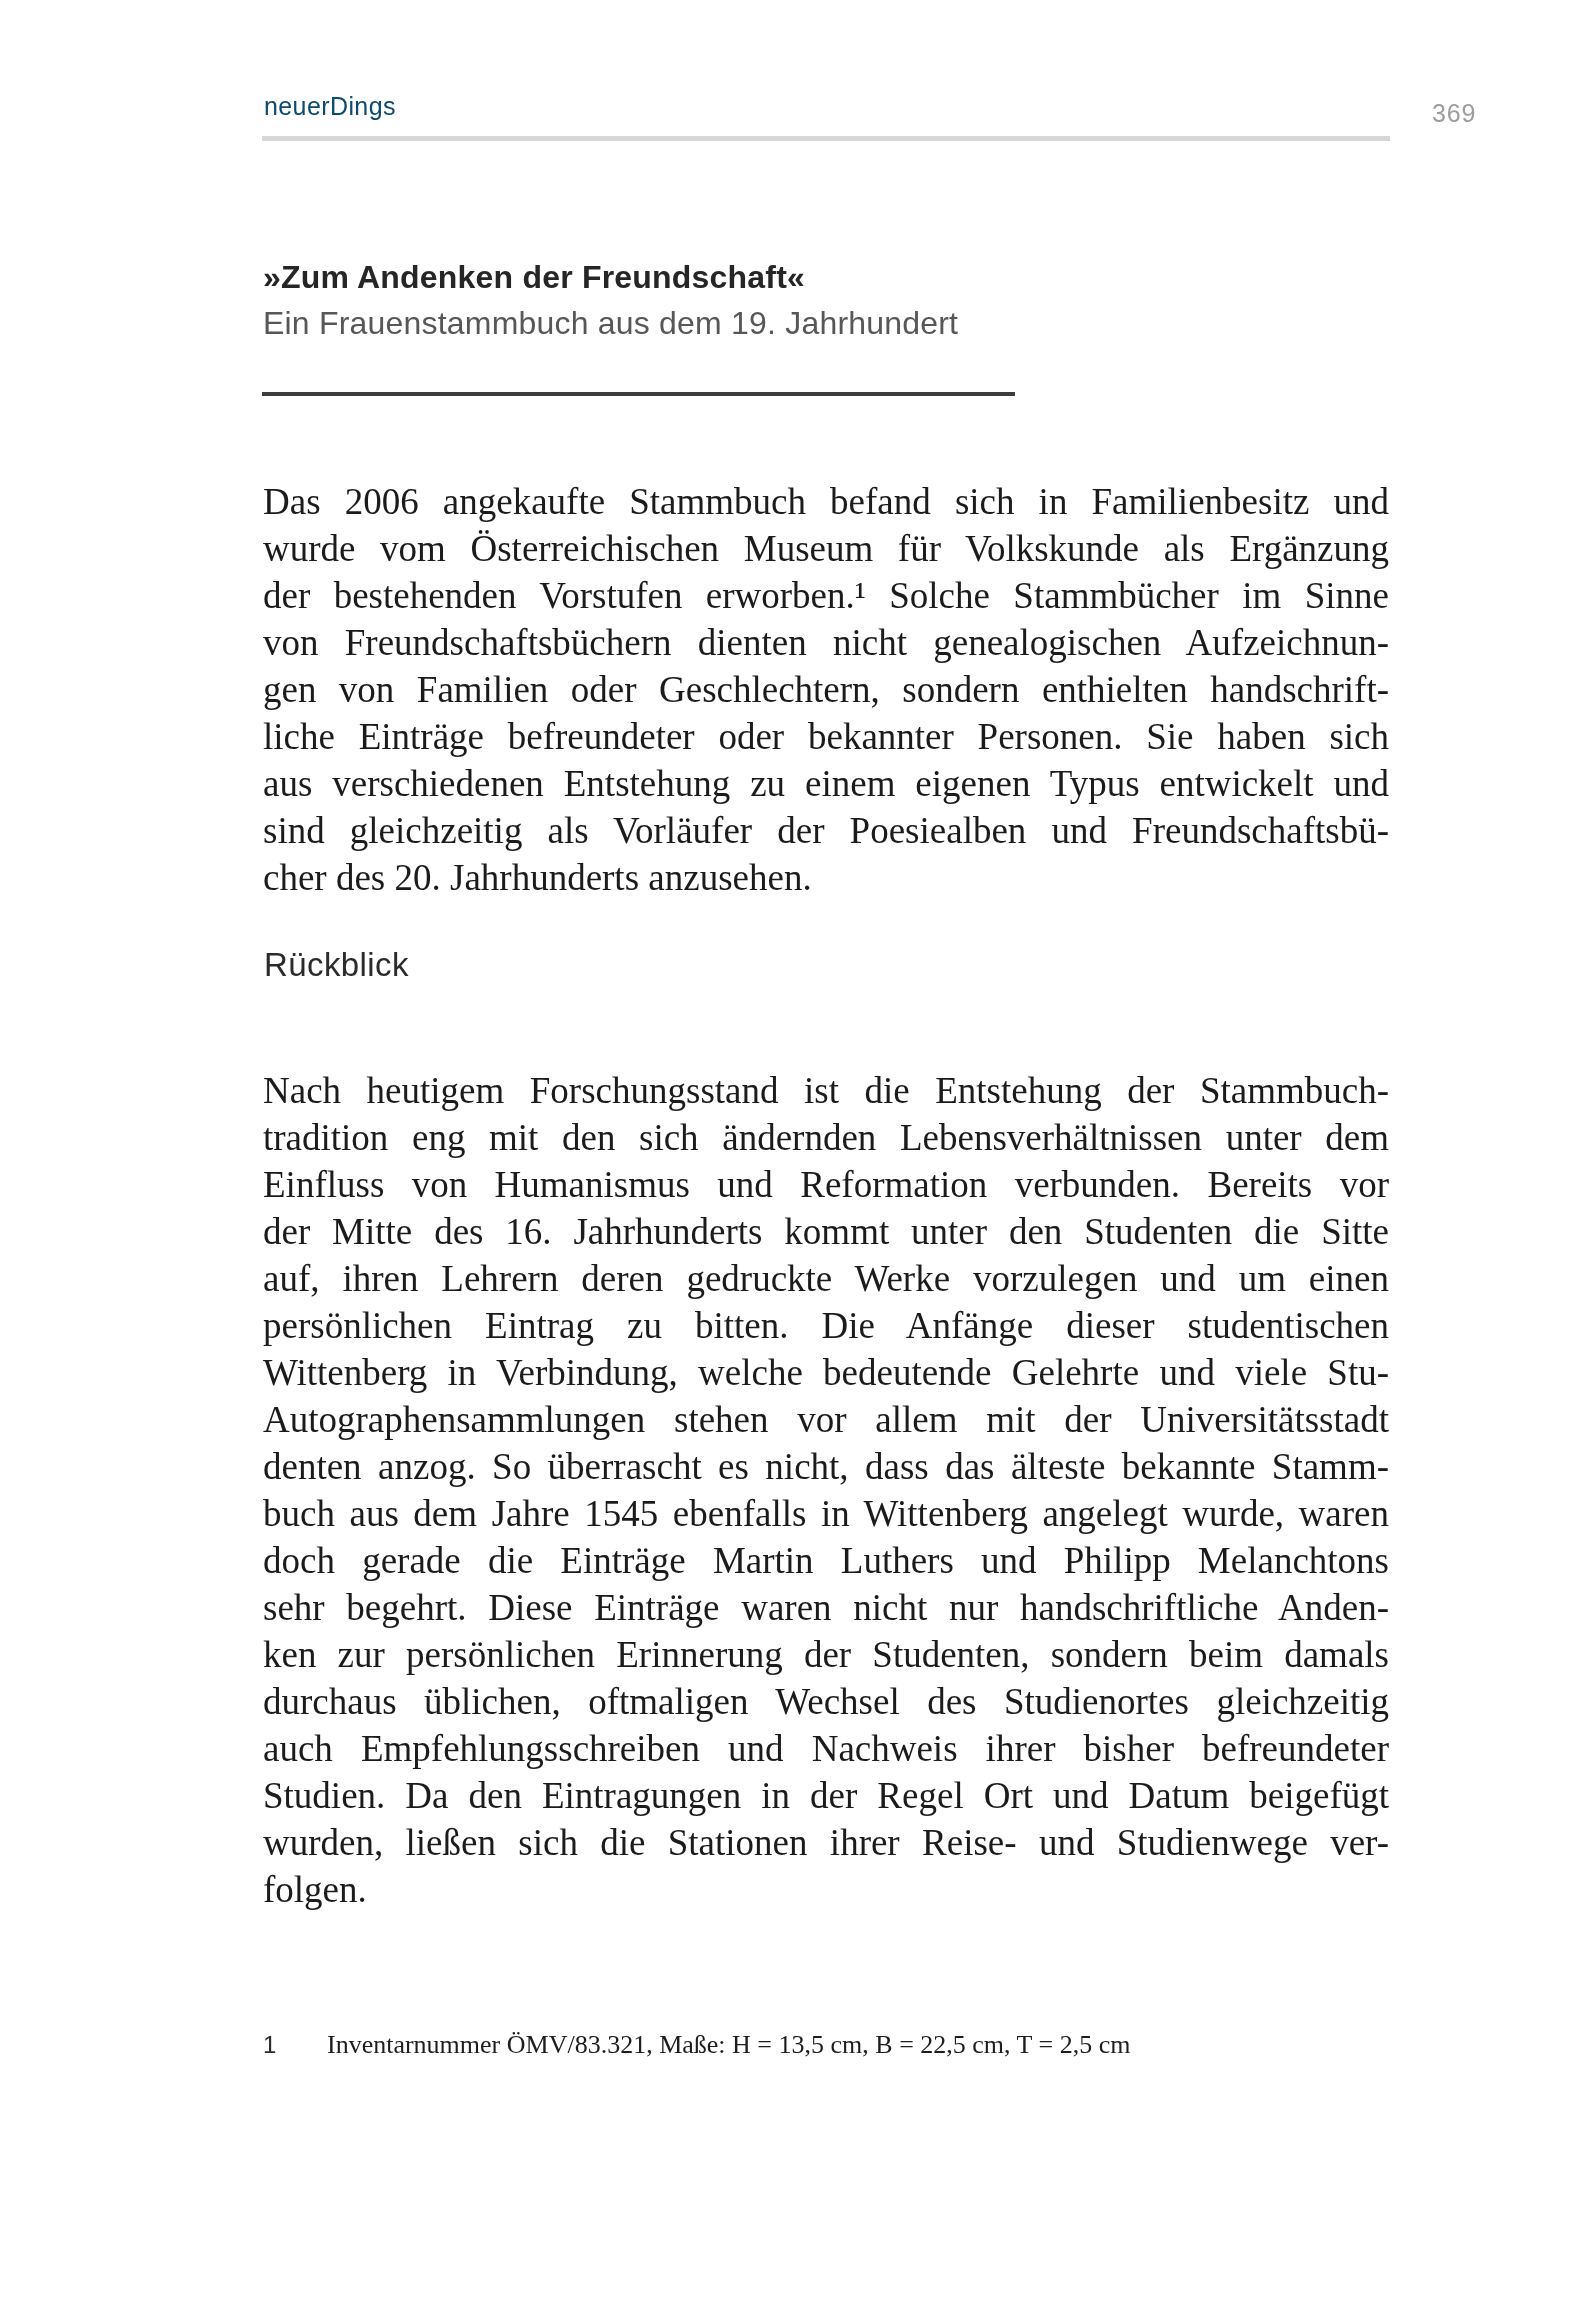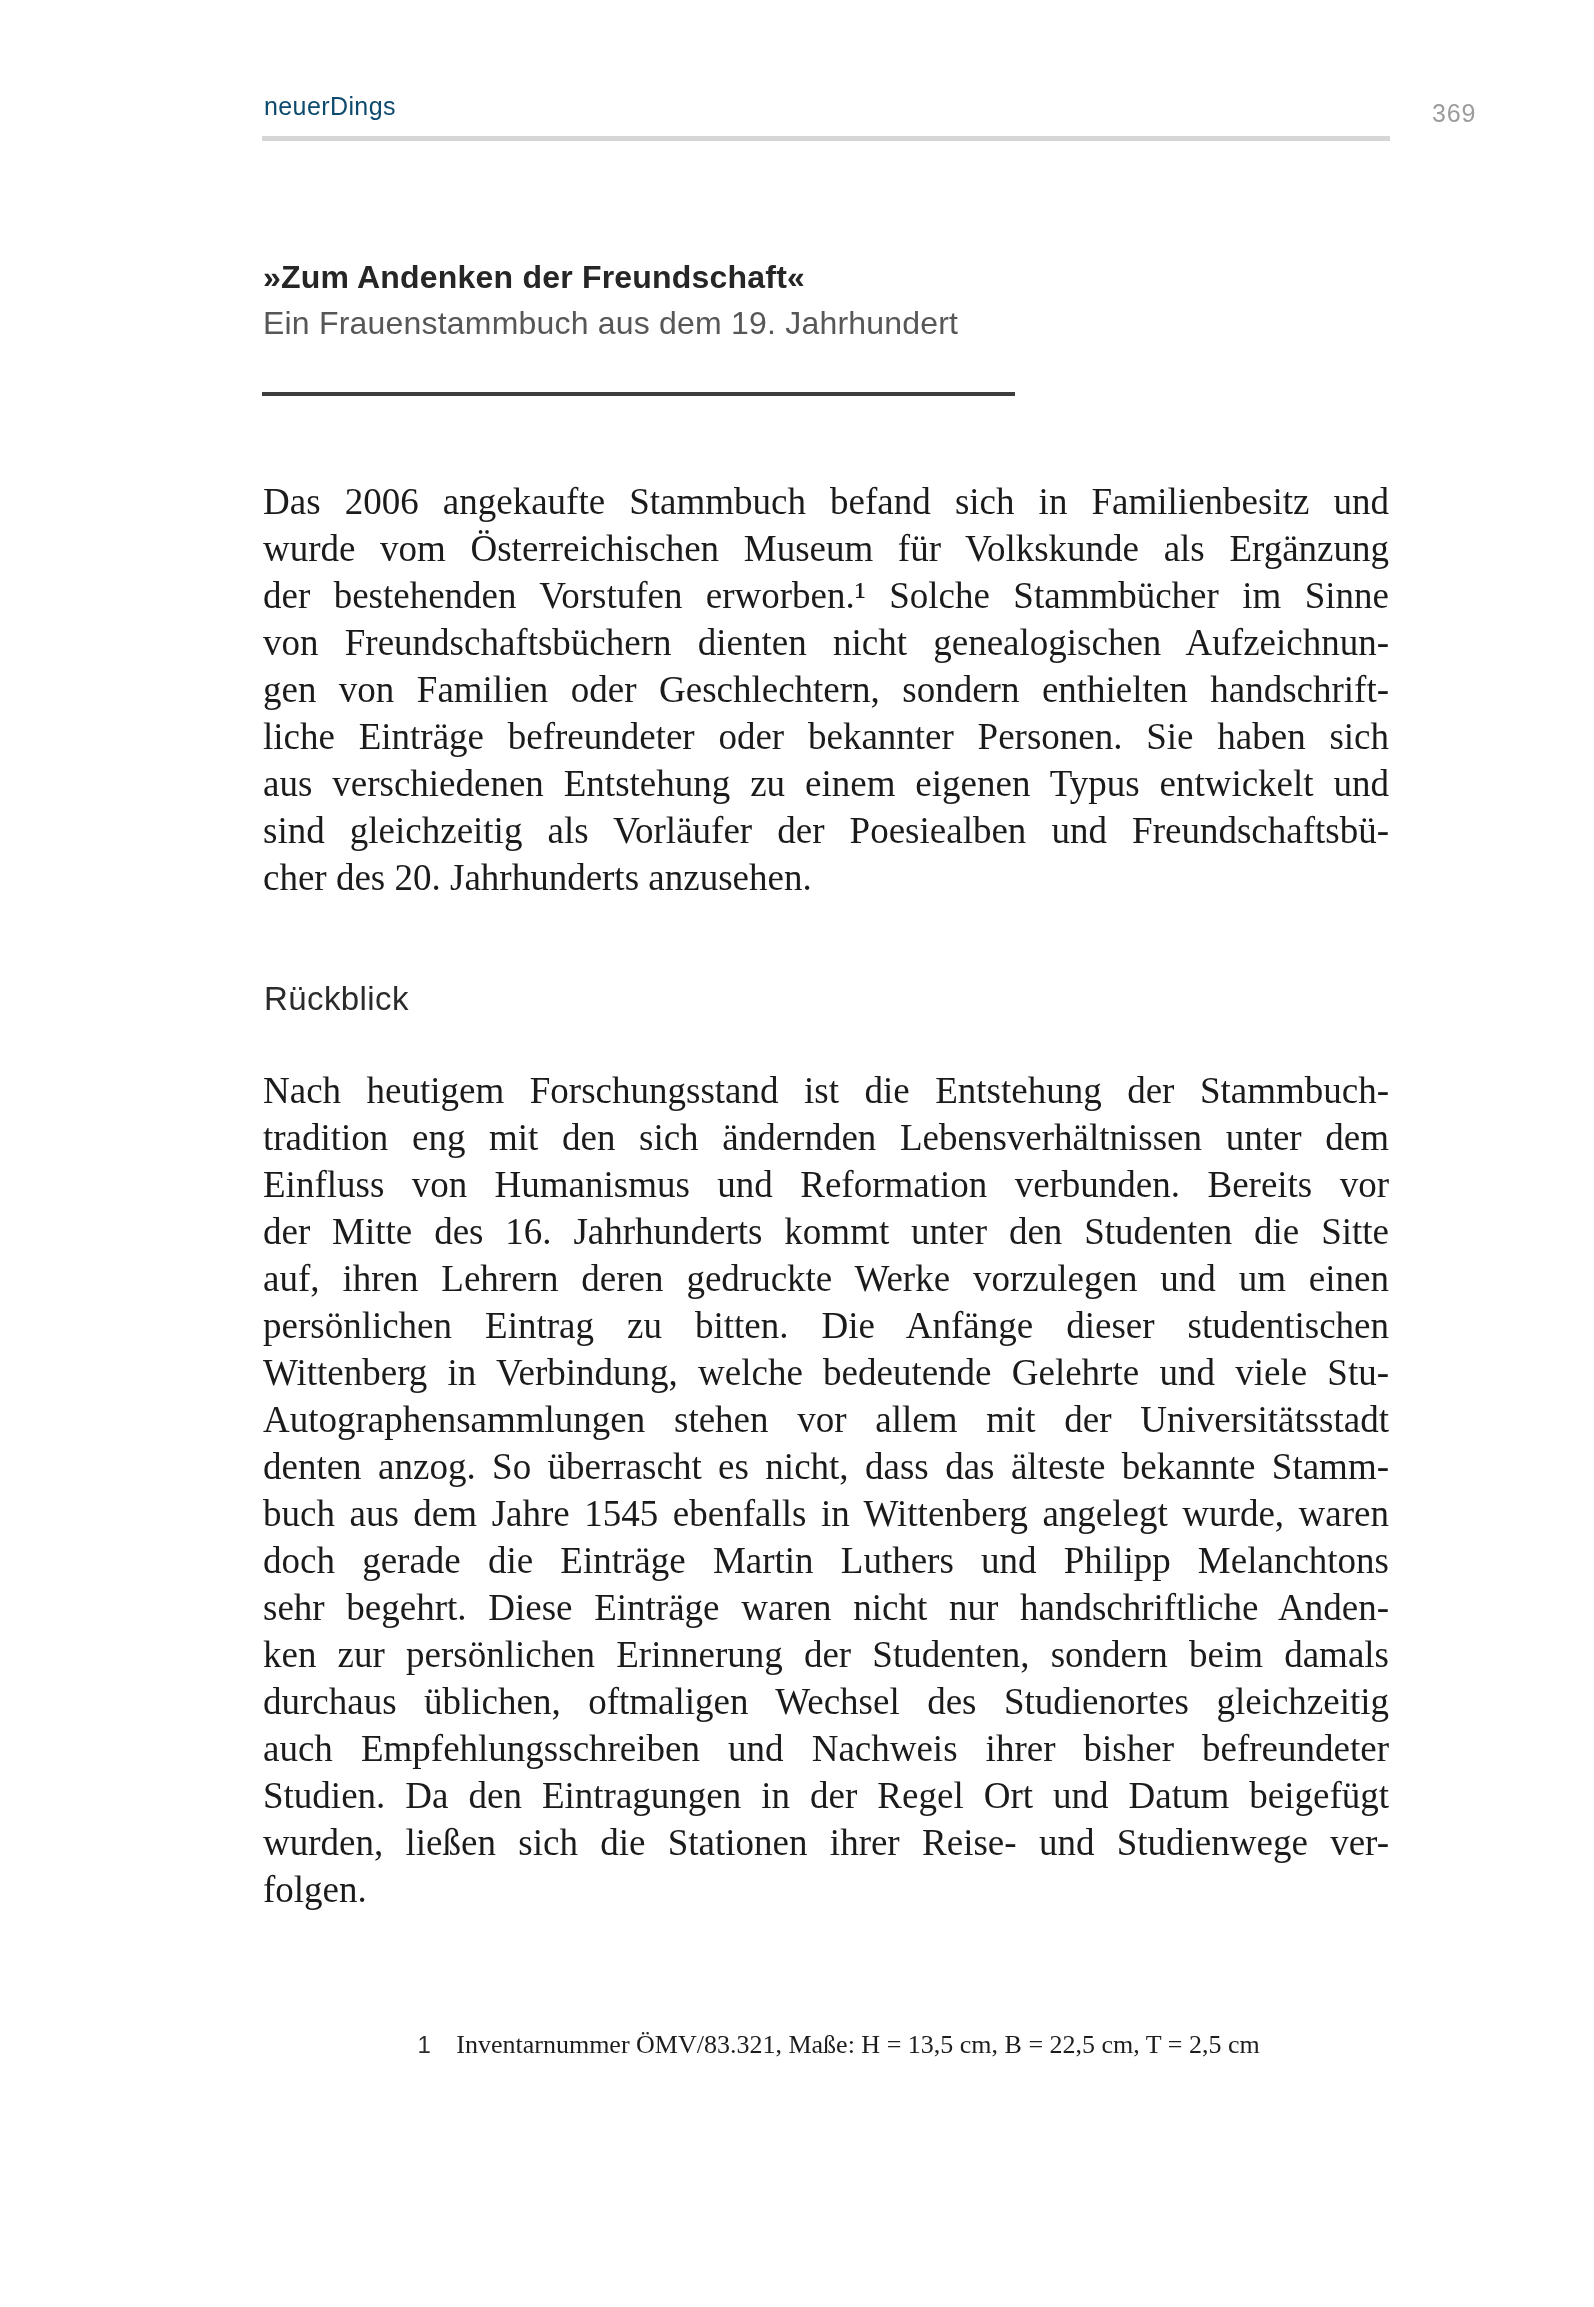--- a/index.html
+++ b/index.html
@@ -63,33 +63,32 @@
     text-align-last: justify;
     text-justify: inter-word;
     white-space: normal;
     height: 47px;
   }
   .paragraph .line.line-last {
     text-align-last: left;
   }
 
   .section-heading {
-    left: 264px; top: 982px;
+    left: 264px; top: 948px;
     font-size: 33px; line-height: 1;
     font-weight: 400; color: #2b2b2b;
     letter-spacing: 0.4px;
   }
 
   
   .footnote {
     left: 263px; top: 2030px;
     width: 1126px;
     font-size: 26px; line-height: 1.15;
     color: #1d1d1d;
-    text-align: center;
   }
   .footnote-marker {
     display: inline-block;
     width: 64px;
     font-family: "Liberation Sans", sans-serif;
     font-size: 24px;
     color: #2b2b2b;
     vertical-align: baseline;
   }
   .footnote-text {

